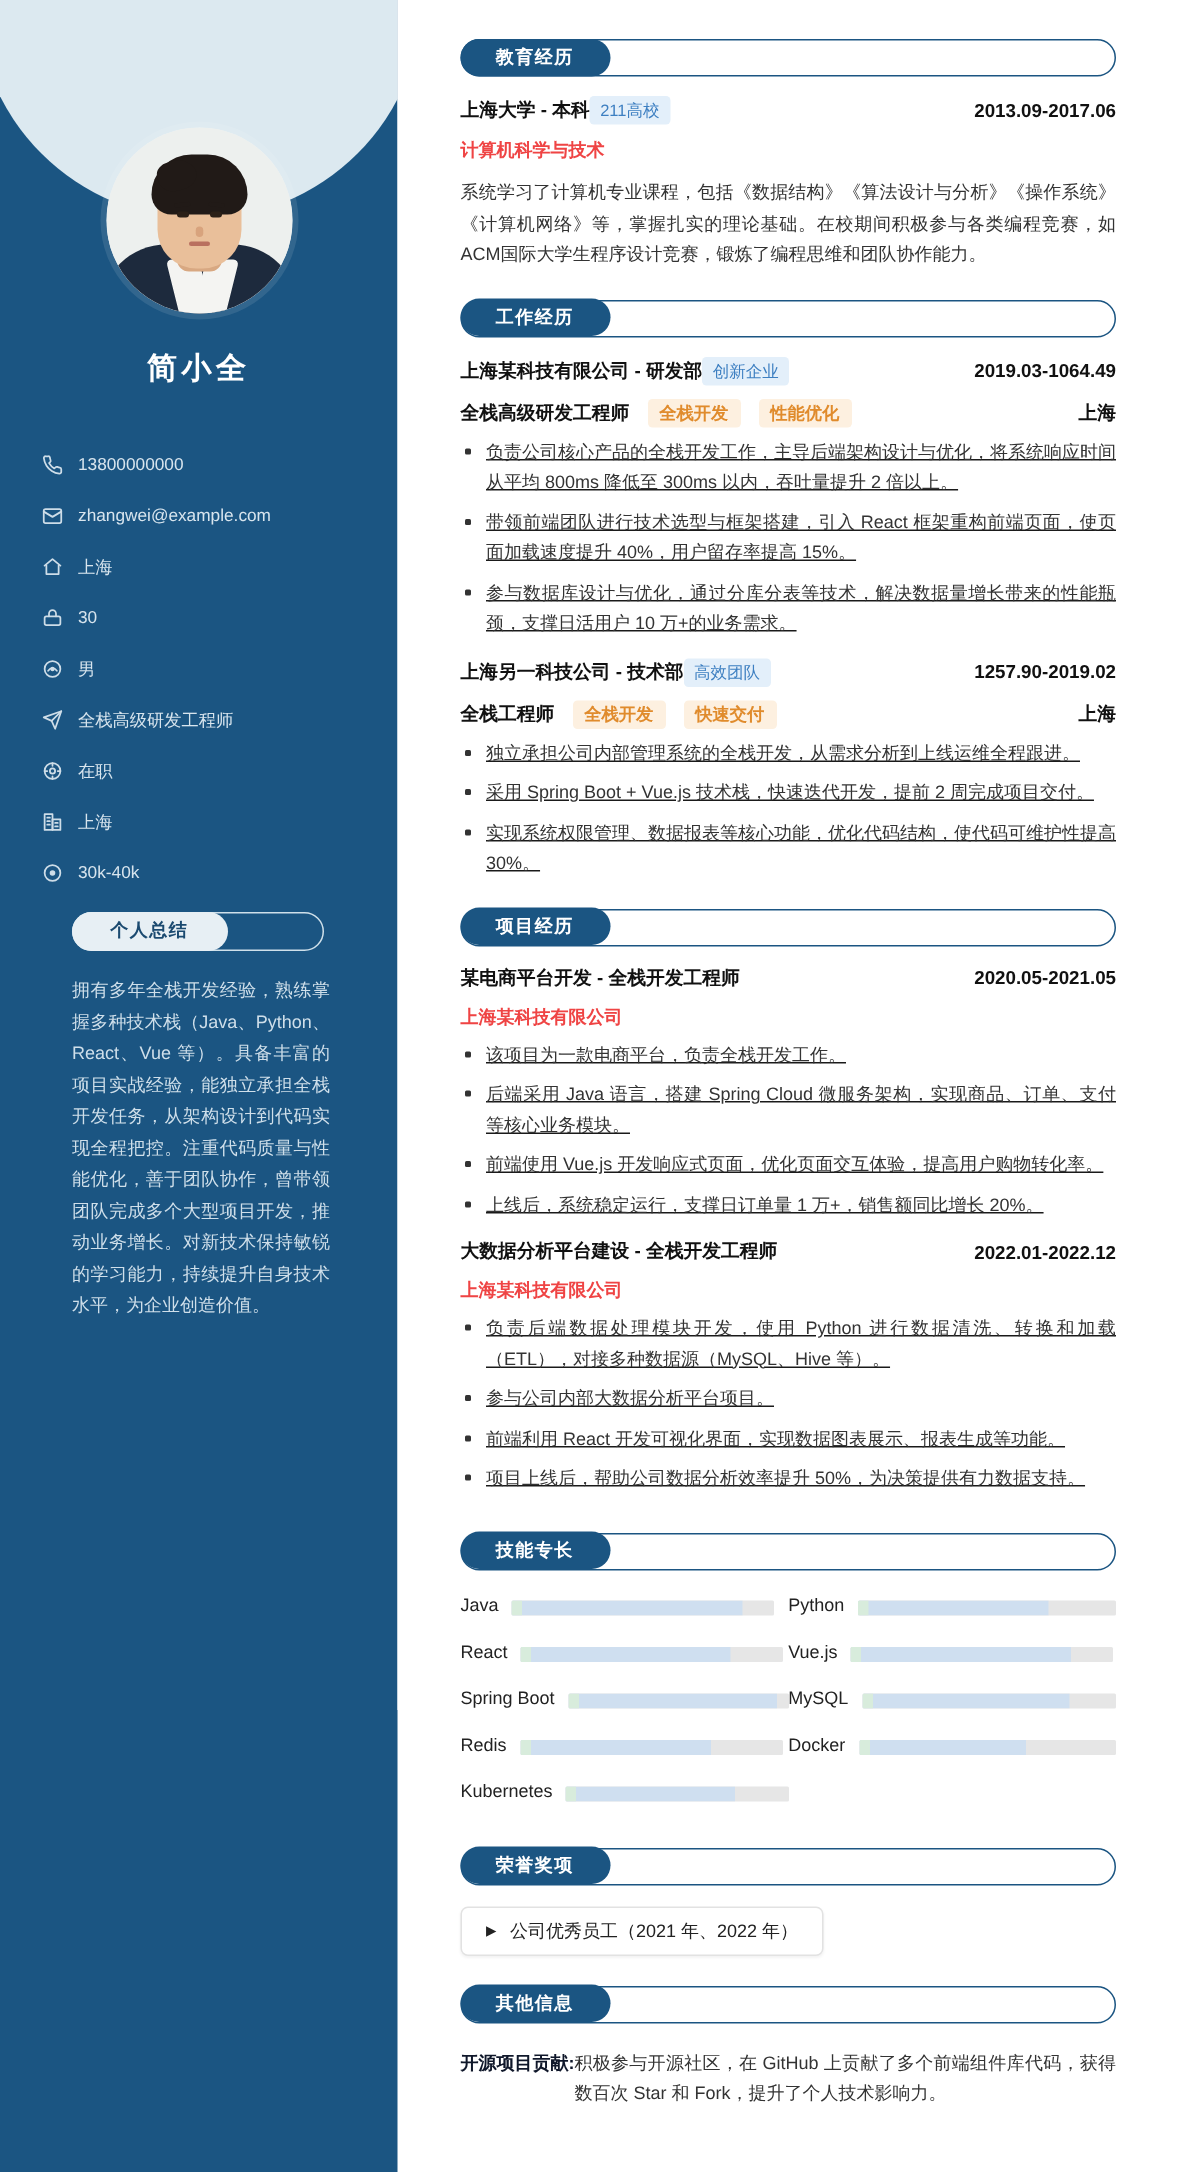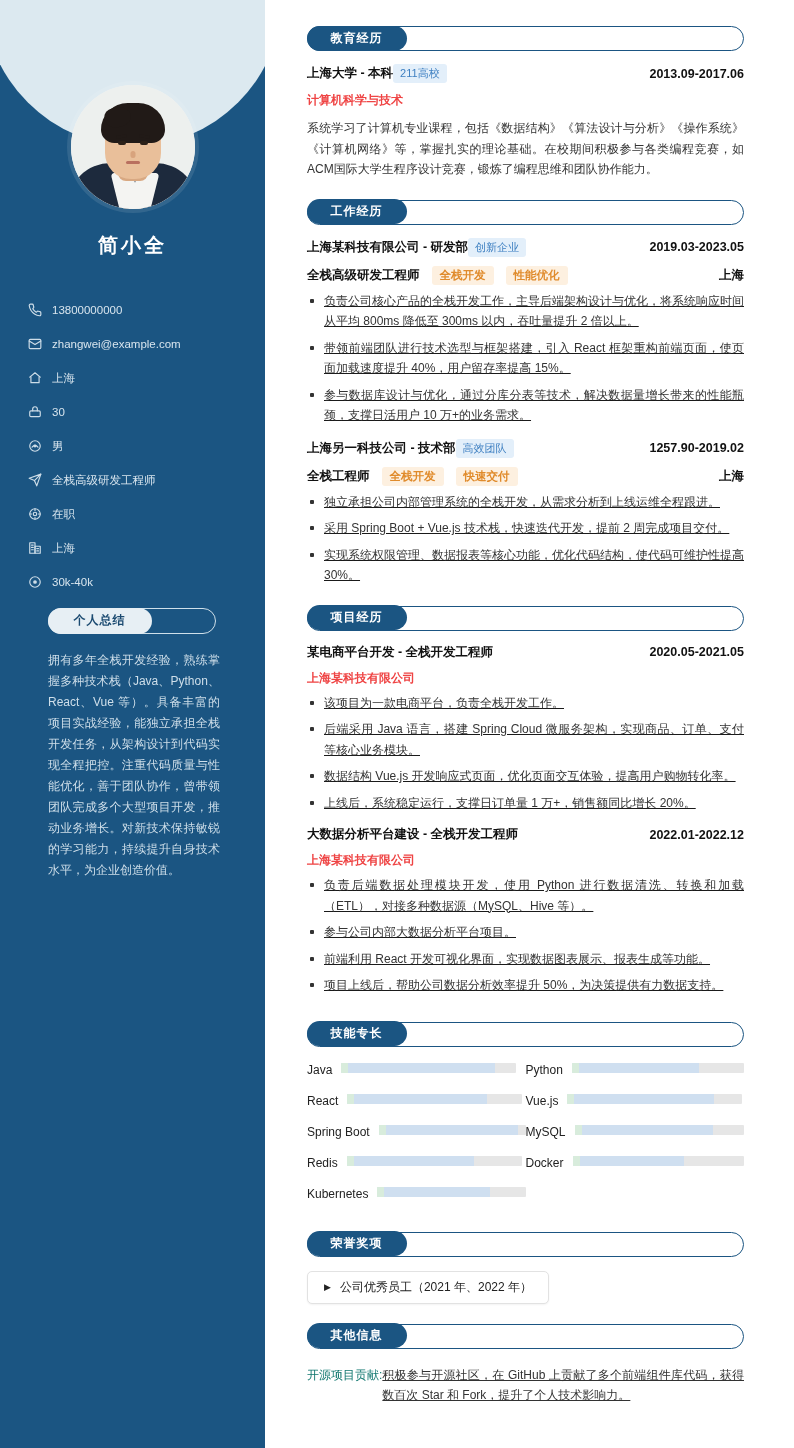--- a/index.html
+++ b/index.html
@@ -147,21 +147,21 @@
     position:relative; padding-left:17px; margin-top:6px;
     font-size:12px; line-height:20.5px; color:#333; text-align:justify;
   }
   .bullets li::before {
     content:""; position:absolute; left:3px; top:8px;
     width:4px; height:4px; background:#333; border-radius:1px;
   }
 
   
   .skills { margin-top:16px; display:flex; flex-wrap:wrap; }
-  .skill { width:50%; display:flex; align-items:flex-start; margin-bottom:17px; }
+  .skill { width:50%; display:flex; align-items:flex-end; margin-bottom:17px; }
   .skill-name { font-size:12px; color:#222; white-space:nowrap; }
   .skill-bar {
     margin-left:9px; height:10px; flex:1; max-width:175px;
     background:#e6e6e6; border-radius:1px; overflow:hidden; position:relative;
   }
   .skill-fill { position:absolute; left:0; top:0; height:100%; background:#cfdff0; }
   .skill-fill::before {
     content:""; position:absolute; left:0; top:0; bottom:0; width:7px;
     background:#d8ecdc;
   }
@@ -171,22 +171,22 @@
     display:inline-flex; align-items:center; gap:9px;
     margin-top:14px; padding:7px 16px;
     border:1px solid #e2e2e2; border-radius:5px;
     background:#fff; font-size:12px; color:#222;
     box-shadow:0 1px 2px rgba(0,0,0,0.05);
   }
   .honor .tri { font-size:9px; color:#222; }
 
   
   .other { margin-top:16px; display:flex; font-size:12px; line-height:20.5px; }
-  .other-label { font-weight:400; color:#0f766e; white-space:nowrap; }
-  .other-val { color:#333; text-align:justify; flex:1;text-decoration:underline; }
+  .other-label { font-weight:700; color:#0f172a; white-space:nowrap; }
+  .other-val { color:#333; text-align:justify; flex:1; }
 
   .gap-sm { height:14px; }
   .gap-md { height:20px; }
   .gap-lg { height:26px; }
 </style>
 </head>
 <body>
 
 <div class="page">
 
@@ -339,21 +339,21 @@
 
     <section class="sec">
       <div class="sec-head">
         <div class="tag">工作经历</div>
       </div>
 
       <div class="entry">
         <div class="entry-top">
           <span class="entry-title">上海某科技有限公司 - 研发部</span>
           <span class="badge">创新企业</span>
-          <span class="entry-date">2019.03-2023.05</span>
+          <span class="entry-date">2019.03-1064.49</span>
         </div>
         <div class="entry-sub">
           <span>全栈高级研发工程师</span>
           <span class="tag-orange">全栈开发</span>
           <span class="tag-orange">性能优化</span>
           <span class="entry-loc">上海</span>
         </div>
         <ul class="bullets">
           <li>负责公司核心产品的全栈开发工作，主导后端架构设计与优化，将系统响应时间从平均 800ms 降低至 300ms 以内，吞吐量提升 2 倍以上。</li>
           <li>带领前端团队进行技术选型与框架搭建，引入 React 框架重构前端页面，使页面加载速度提升 40%，用户留存率提高 15%。</li>
@@ -390,21 +390,21 @@
 
       <div class="entry">
         <div class="entry-top">
           <span class="entry-title">某电商平台开发 - 全栈开发工程师</span>
           <span class="entry-date">2020.05-2021.05</span>
         </div>
         <div class="entry-org">上海某科技有限公司</div>
         <ul class="bullets">
           <li>该项目为一款电商平台，负责全栈开发工作。</li>
           <li>后端采用 Java 语言，搭建 Spring Cloud 微服务架构，实现商品、订单、支付等核心业务模块。</li>
-          <li>数据结构 Vue.js 开发响应式页面，优化页面交互体验，提高用户购物转化率。</li>
+          <li>前端使用 Vue.js 开发响应式页面，优化页面交互体验，提高用户购物转化率。</li>
           <li>上线后，系统稳定运行，支撑日订单量 1 万+，销售额同比增长 20%。</li>
         </ul>
       </div>
 
       <div class="entry">
         <div class="entry-top">
           <span class="entry-title">大数据分析平台建设 - 全栈开发工程师</span>
           <span class="entry-date">2022.01-2022.12</span>
         </div>
         <div class="entry-org">上海某科技有限公司</div>

